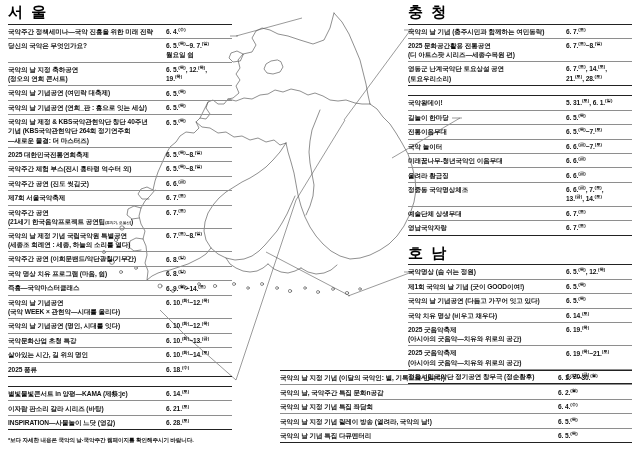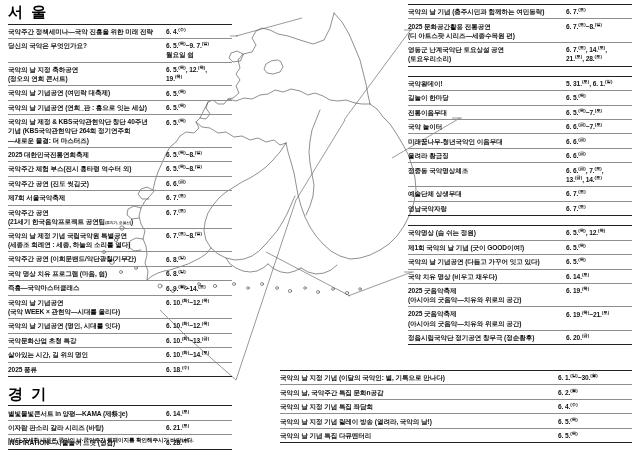--- a/index.html
+++ b/index.html
@@ -249,21 +249,20 @@
         </tr>
         <tr class="bot">
           <td class="title"><span>2025 풍류</span></td>
           <td class="date"><span>6. 18.<sup>(수)</sup></span></td>
         </tr>
       </tbody>
         </table>
     </section>
 
     <section class="region">
-      <h2 class="region-head">경 기</h2>
       <table class="tbl">
           <tbody>
         <tr class="top rowline">
           <td class="title"><span>별빛물빛콘서트 in 양평—KAMA (제祭:je)</span></td>
           <td class="date"><span>6. 14.<sup>(토)</sup></span></td>
         </tr>
         <tr class="rowline">
           <td class="title"><span>이자람 판소리 갈라 시리즈 (바탕)</span></td>
           <td class="date"><span>6. 21.<sup>(토)</sup></span></td>
         </tr>
@@ -273,20 +272,21 @@
         </tr>
       </tbody>
         </table>
     </section>
 
   </div>
 
   <div class="col col-right">
 
     <section class="region">
+      <h2 class="region-head">충 청</h2>
       <table class="tbl">
           <tbody>
         <tr class="top rowline">
           <td class="title"><span>국악의 날 기념 (충주시민과 함께하는 여민동락)</span></td>
           <td class="date"><span>6. 7.<sup>(토)</sup></span></td>
         </tr>
         <tr class="rowline">
           <td class="title">
                 <span class="sub">2025 문화공간활용 전통공연</span>
                 <span class="sub">(디 아트스팟 시리즈—세종수목원 편)</span>
@@ -347,20 +347,21 @@
         </tr>
         <tr class="bot">
           <td class="title"><span>영남국악자랑</span></td>
           <td class="date"><span>6. 7.<sup>(토)</sup></span></td>
         </tr>
       </tbody>
         </table>
     </section>
 
     <section class="region">
+      <h2 class="region-head">호 남</h2>
       <table class="tbl">
           <tbody>
         <tr class="top rowline">
           <td class="title"><span>국악명상 (숨 쉬는 정원)</span></td>
           <td class="date"><span>6. 5.<sup>(목)</sup>, 12.<sup>(목)</sup></span></td>
         </tr>
         <tr class="rowline">
           <td class="title"><span>제1회 국악의 날 기념 (굿이 GOOD이여!)</span></td>
           <td class="date"><span>6. 5.<sup>(목)</sup></span></td>
         </tr>

